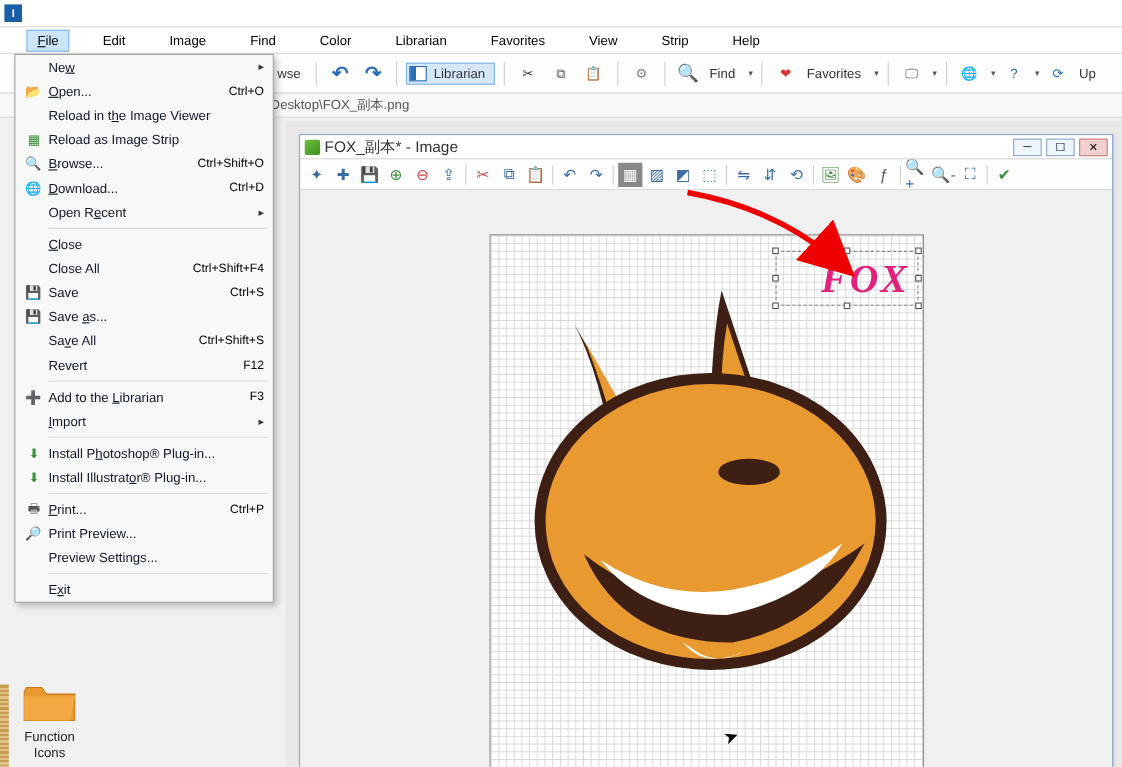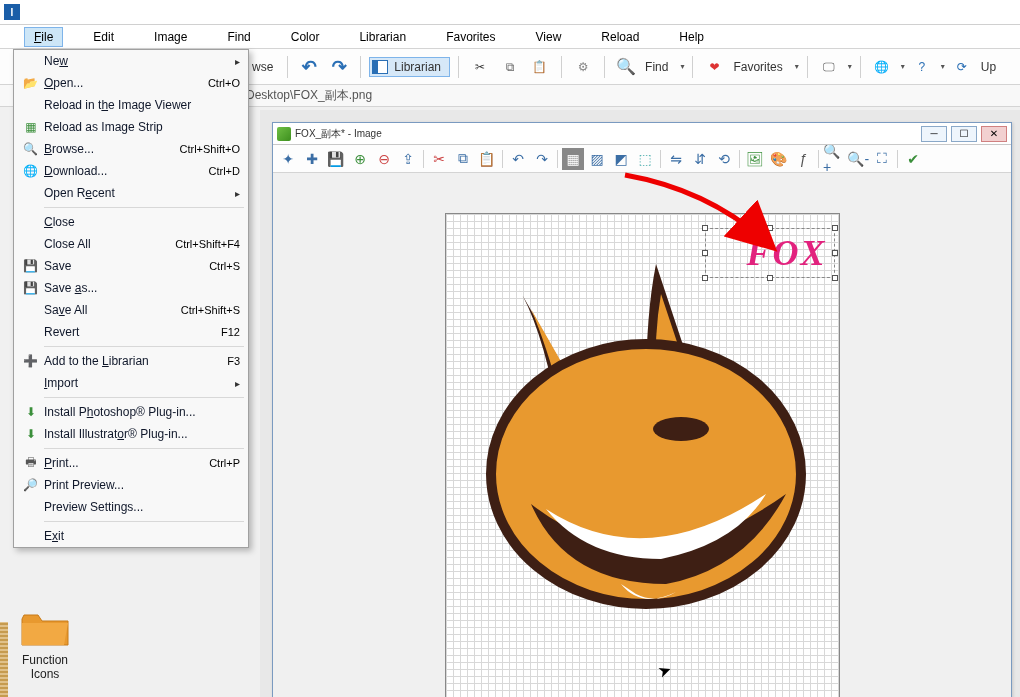--- a/index.html
+++ b/index.html
@@ -21,41 +21,41 @@
 .tb-label { padding: 0 6px 0 2px; color: #333; }
 .tb-sep { width: 1px; height: 22px; background: #d0d0d0; margin: 0 4px; }
 .tb-group { display: flex; align-items: center; border: 1px solid transparent; padding: 2px; }
 .tb-group.active { background: #d6e8f8; border: 1px solid #7eb4ea; }
 .dropdown-caret { font-size: 8px; color: #555; margin-left: 2px; }
 
 
 .addressbar { height: 22px; background: #f8f8f8; border-bottom: 1px solid #d4d4d4; display: flex; align-items: center; padding: 0 6px; font-size: 11px; color: #555; }
 
 
-.left-bottom { position: absolute; left: 10px; bottom: 16px; display: flex; gap: 32px; width: 240px; flex-direction: column; }
+.left-bottom { position: absolute; left: 10px; bottom: 6px; display: flex; gap: 32px; width: 240px; flex-direction: column; }
 .folder-item { display: flex; flex-direction: column; align-items: center; width: 70px; text-align: center; font-size: 11px; color: #222; }
 .folder-icon { width: 50px; height: 40px; margin-bottom: 4px; }
 .folder-icon svg { width: 100%; height: 100%; }
 .left-bar { position: absolute; left: 0; bottom: 0; width: 8px; height: 75px; background: repeating-linear-gradient(0deg,#c69b4f,#c69b4f 2px,#e0c18a 2px,#e0c18a 4px); }
 
 
 .file-menu { position: absolute; left: 13px; top: 49px; width: 236px; background: #f8f8f8; border: 1px solid #a0a0a0; box-shadow: 3px 3px 6px rgba(0,0,0,0.25); z-index: 20; }
 .file-menu .row { display: flex; align-items: center; height: 22px; padding: 0 8px 0 4px; cursor: pointer; position: relative; }
 .file-menu .icon-cell { width: 26px; display: inline-flex; justify-content: center; align-items: center; }
 .file-menu .label { flex: 1; color: #0f172a; }
 .file-menu .shortcut { color: #000; font-size: 11px; }
 .file-menu .sep { height: 1px; background: #d8d8d8; margin: 3px 4px 3px 30px; }
 .file-menu .arrow { position: absolute; right: 8px; font-size: 10px; color: #333; }
 
 
 .mdi-area { position: absolute; left: 260px; top: 110px; right: 0; bottom: 0; background: #e8e8e8; }
 .doc-window { position: absolute; left: 12px; top: 12px; width: 740px; height: 578px; background: #f5f5f5; border: 1px solid #7a9ac0; box-shadow: 1px 1px 3px rgba(0,0,0,0.15); }
 .doc-title { height: 22px; background: #fff; border-bottom: 1px solid #c8c8c8; display: flex; align-items: center; padding: 0 4px; }
 .doc-title .t-icon { width: 14px; height: 14px; margin-right: 4px; display:inline-block; background: linear-gradient(135deg,#6fbf44,#3d8f1e); border-radius:2px; }
-.doc-title .t-text { flex: 1; color: #333; font-size: 10px; }
+.doc-title .t-text { flex: 1; color: #333; font-size: 14px; }
 .doc-title .winbtn { width: 26px; height: 16px; border: 1px solid #8aa8c8; margin-left: 4px; display: inline-flex; align-items: center; justify-content: center; font-size: 10px; cursor: pointer; background:#eef5fc; }
 .doc-title .winbtn.close { background: #f2d0d0; border-color: #d08080; }
 
 .doc-toolbar { height: 28px; background: #fdfdfd; border-bottom: 1px solid #d4d4d4; display: flex; align-items: center; padding: 0 4px; gap: 2px; overflow:hidden; }
 .doc-tb-btn { width: 22px; height: 22px; display: inline-flex; align-items: center; justify-content: center; cursor: pointer; font-size:14px; color:#3b6ea5;}
 .doc-tb-sep { width:1px; height:18px; background:#d0d0d0; margin:0 2px; }
 
 .canvas-wrap { position: relative; width: 100%; height: calc(100% - 50px); background: #f0f0f0; display:flex; align-items:flex-start; justify-content:center; padding-top: 40px;}
 .canvas { position: relative; width: 395px; height: 494px; background: #fff; border: 1px solid #888; background-image: linear-gradient(#d8d8d8 1px, transparent 1px), linear-gradient(90deg, #d8d8d8 1px, transparent 1px); background-size: 7px 7px; }
 .fox-text { position: absolute; right: 12px; top: 18px; font-family: Georgia, "Times New Roman", serif; font-style: italic; font-weight: bold; font-size: 36px; color: #e2227e; letter-spacing: 2px; }
@@ -82,21 +82,21 @@
 
 <div class="menubar">
   <div class="menu-item open"><span class="u">F</span>ile</div>
   <div class="menu-item">Edit</div>
   <div class="menu-item">Image</div>
   <div class="menu-item">Find</div>
   <div class="menu-item">Color</div>
   <div class="menu-item">Librarian</div>
   <div class="menu-item">Favorites</div>
   <div class="menu-item">View</div>
-  <div class="menu-item">Reload</div>
+  <div class="menu-item">Strip</div>
   <div class="menu-item">Help</div>
 </div>
 
 <div class="toolbar">
   <span style="width:240px"></span>
   <span class="tb-label">wse</span>
   <span class="tb-sep"></span>
   <span class="tb-btn" style="color:#2a6fb5;font-size:18px;font-weight:bold">↶</span>
   <span class="tb-btn" style="color:#2a6fb5;font-size:18px;font-weight:bold">↷</span>
   <span class="tb-sep"></span>

